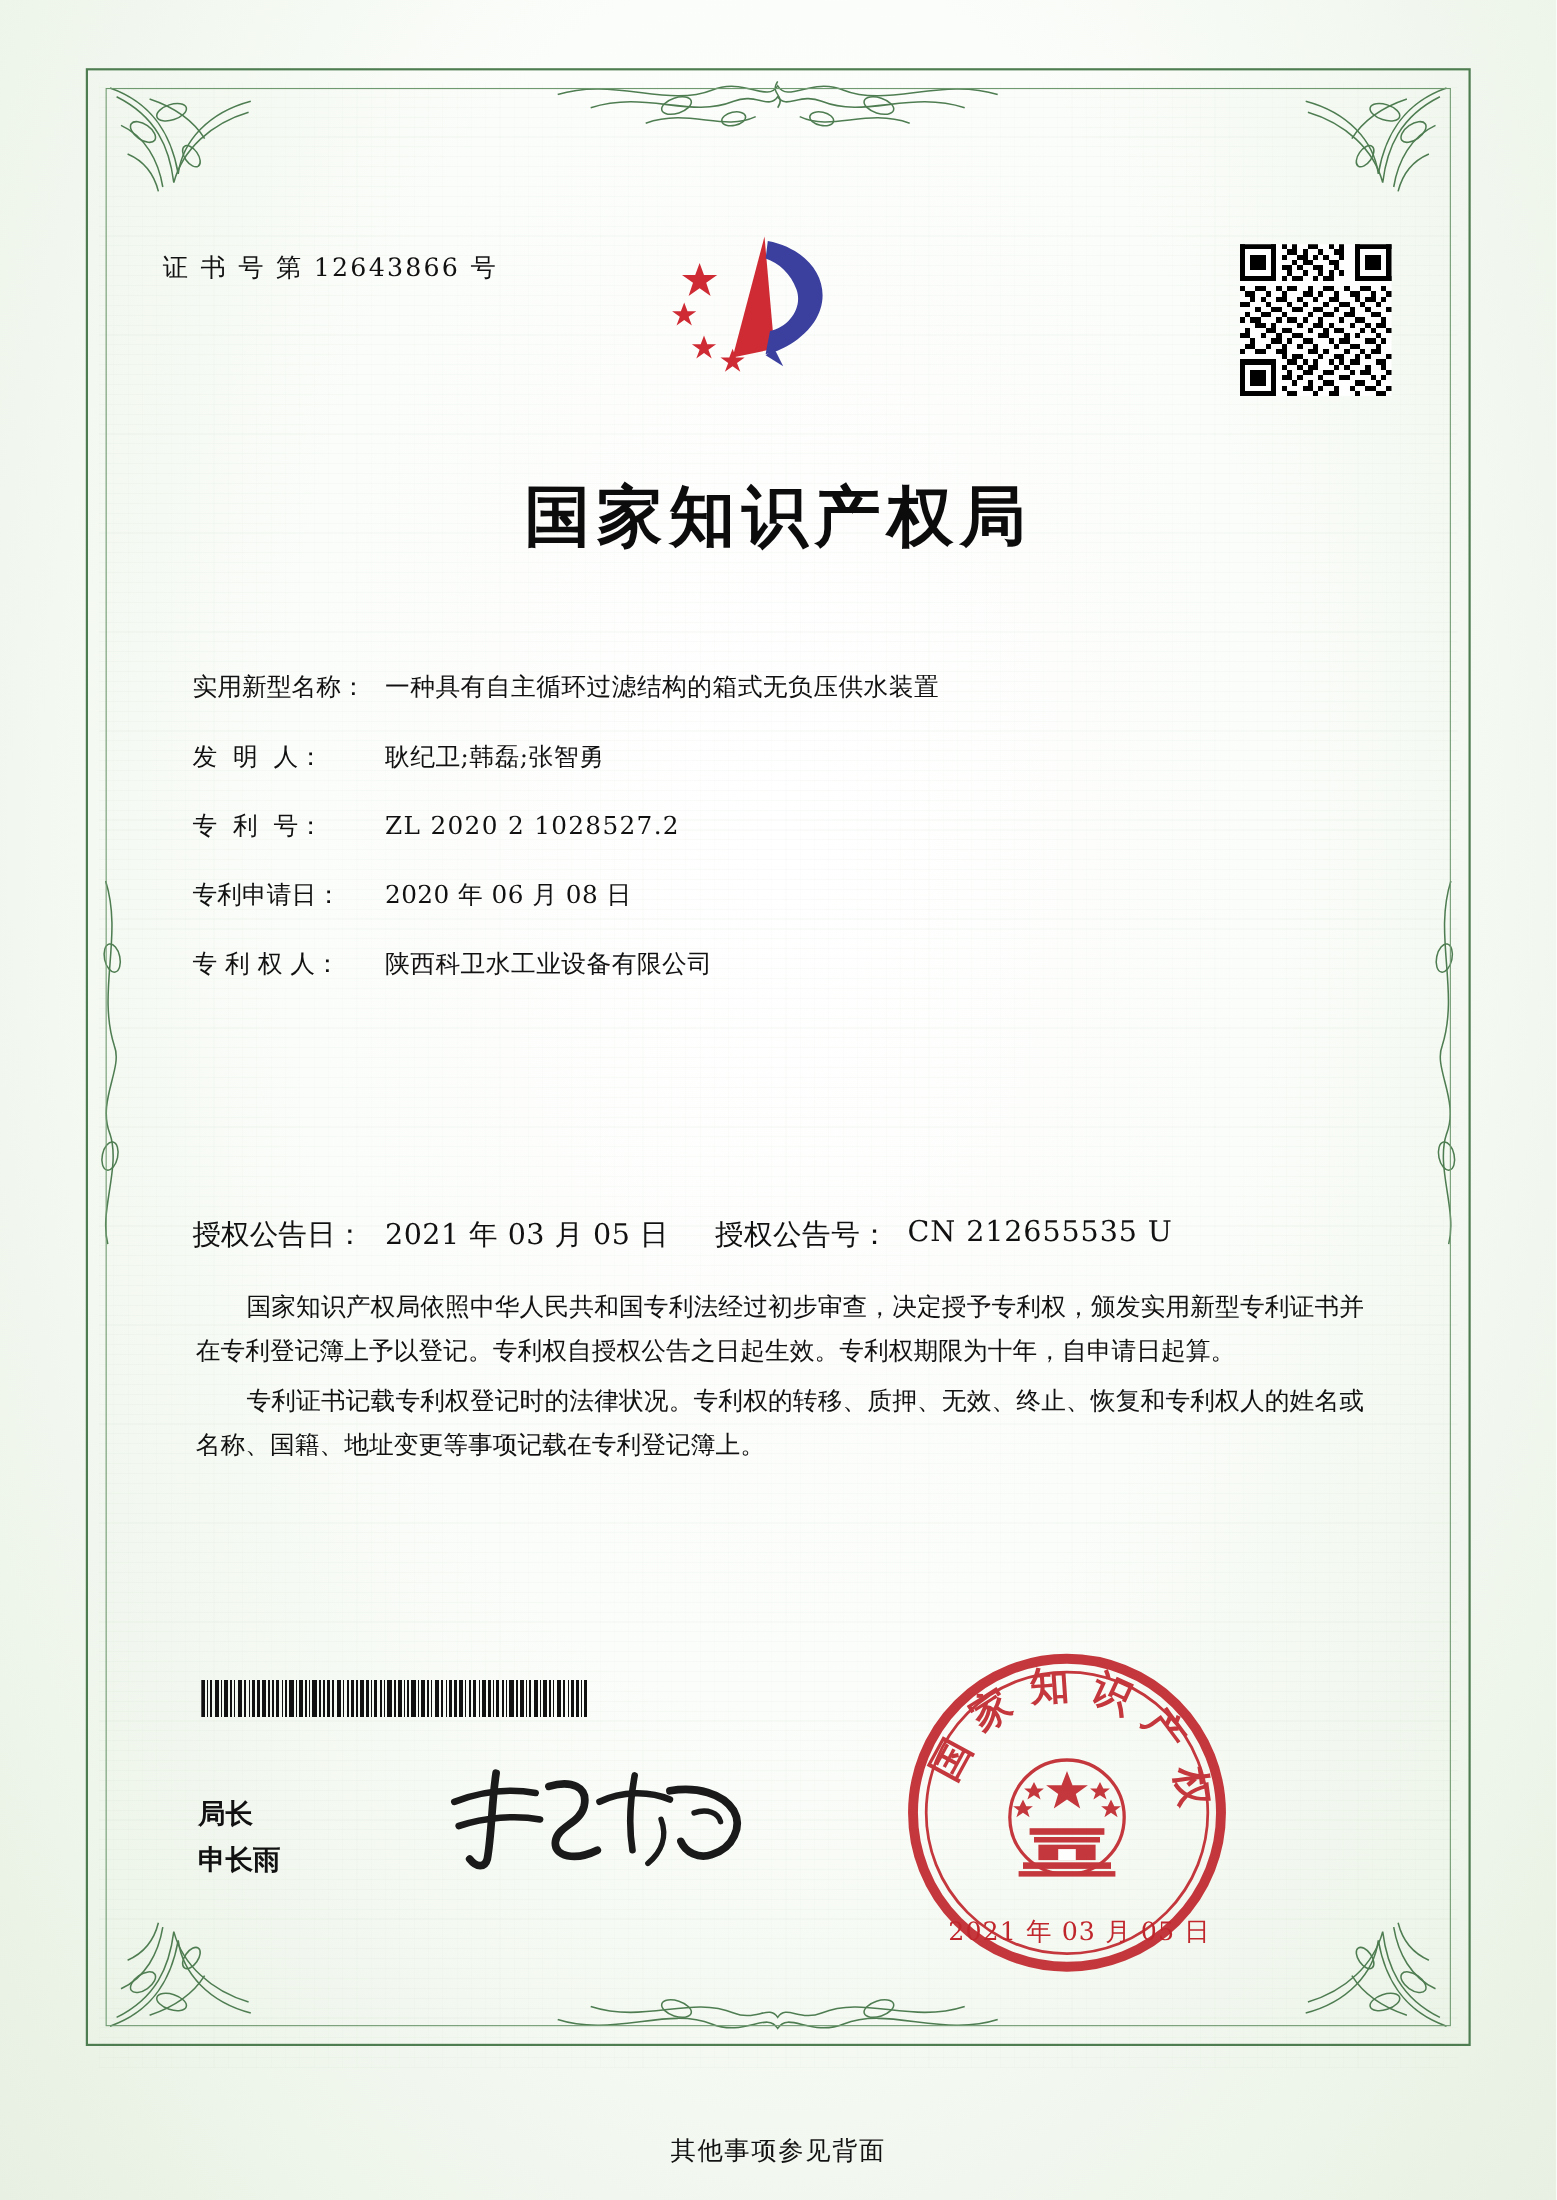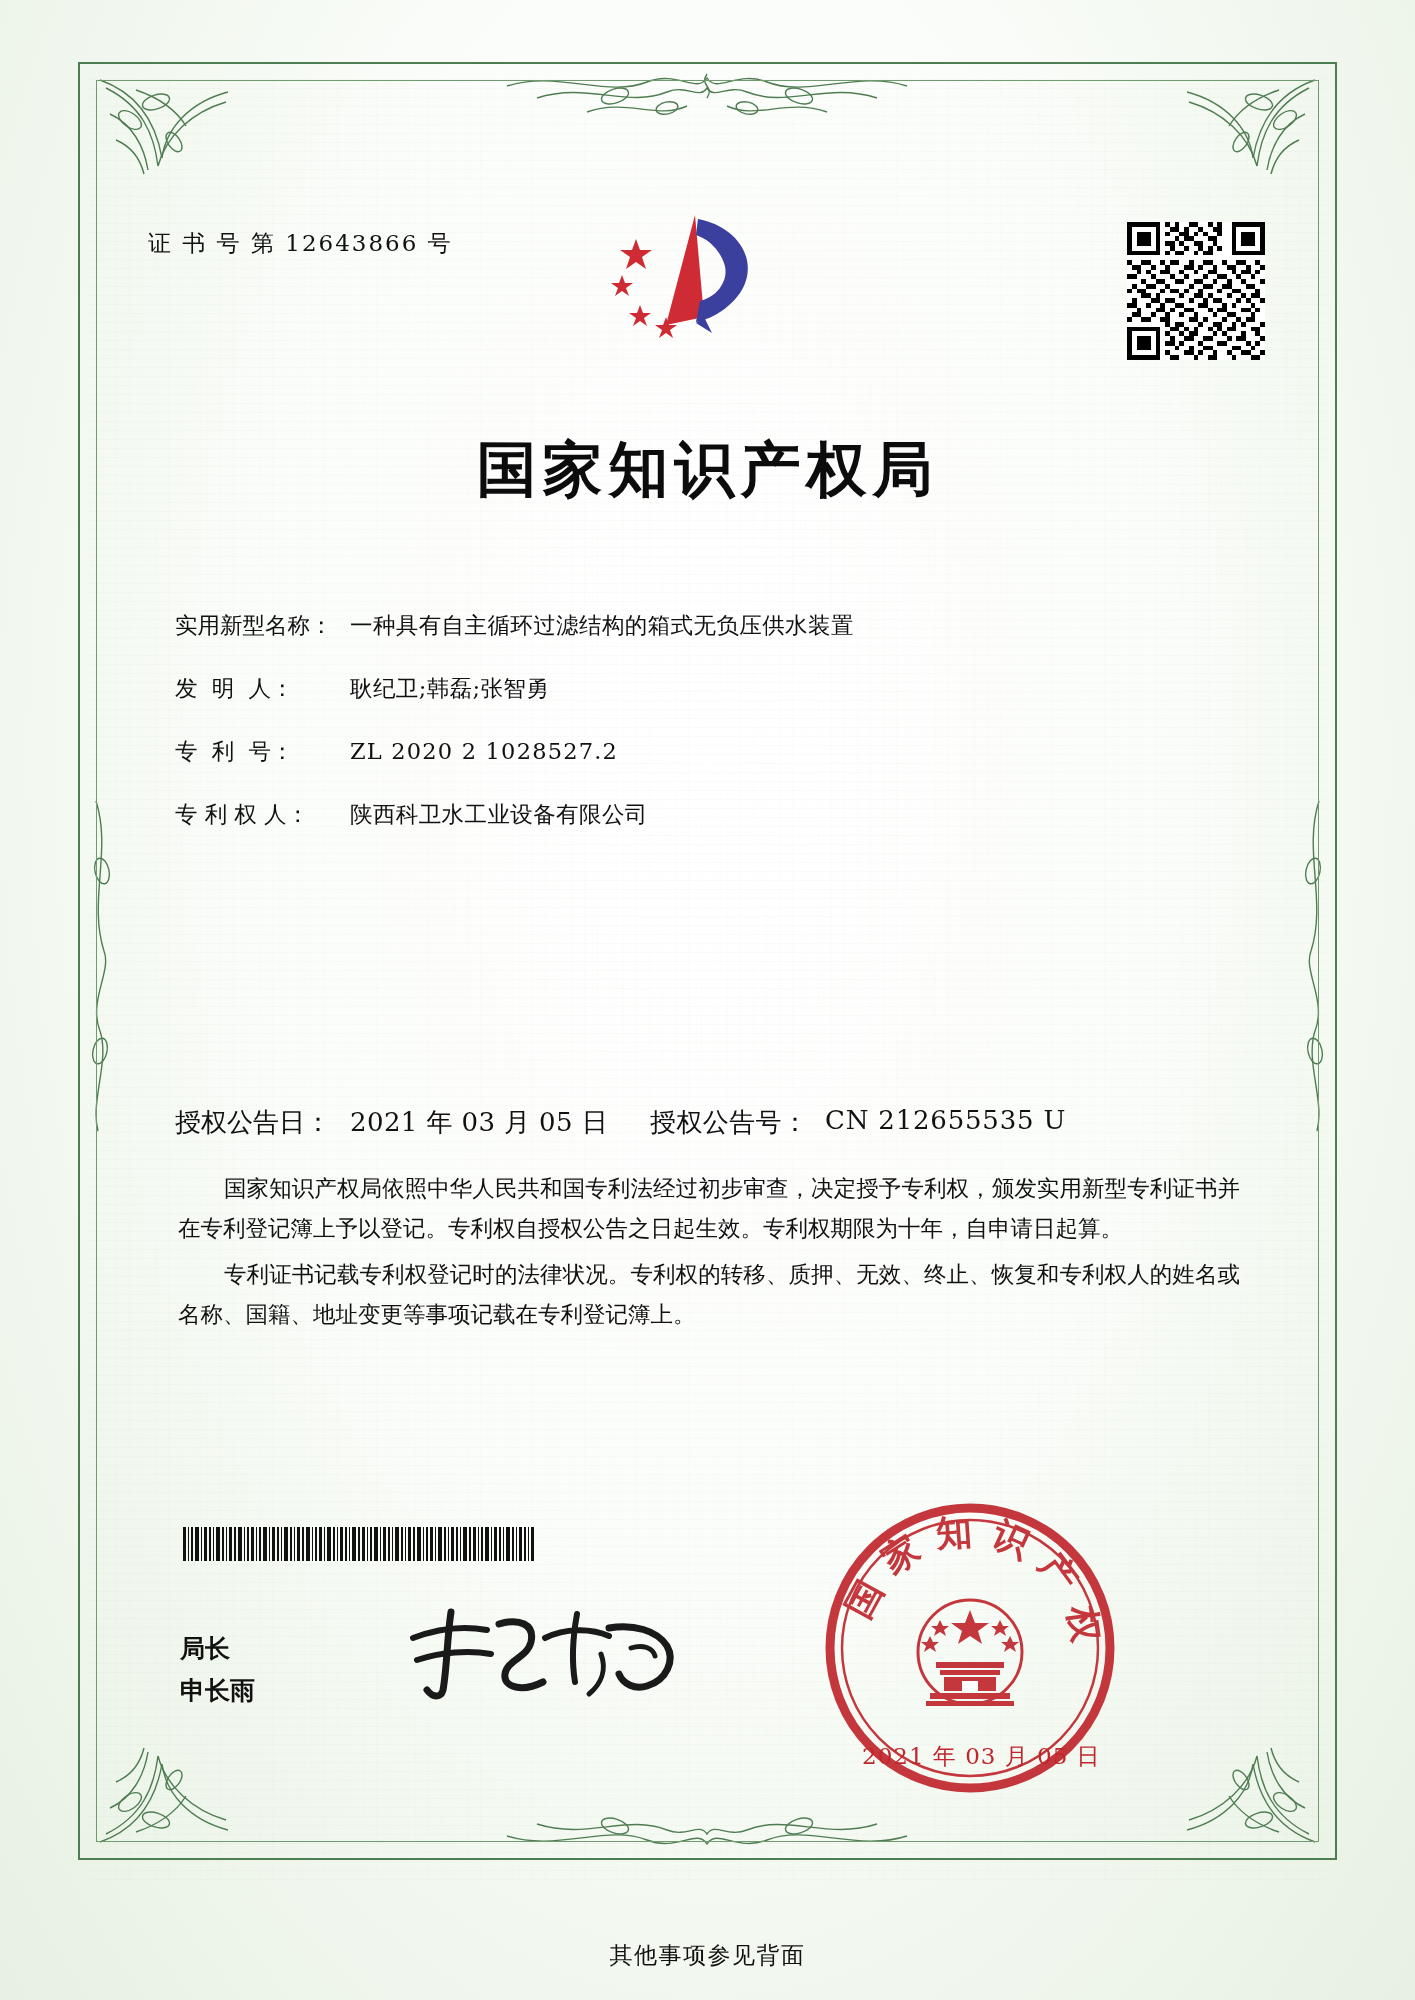--- a/index.html
+++ b/index.html
@@ -536,20 +536,24 @@
     </div>
     <div class="field-row">
       <div class="field-label">发  明  人：</div>
       <div class="field-value">耿纪卫;韩磊;张智勇</div>
     </div>
     <div class="field-row">
       <div class="field-label">专  利  号：</div>
       <div class="field-value mono">ZL 2020 2 1028527.2</div>
     </div>
     <div class="field-row">
+      <div class="field-label">专利申请日：</div>
+      <div class="field-value">2020 年 06 月 08 日</div>
+    </div>
+    <div class="field-row">
       <div class="field-label">专 利 权 人：</div>
       <div class="field-value">陕西科卫水工业设备有限公司</div>
     </div>
   </div>
 
   <div class="announce-row">
     <div class="lbl">授权公告日：</div>
     <div class="val">2021 年 03 月 05 日</div>
     <div class="lbl2">授权公告号：</div>
     <div class="val2">CN 212655535 U</div>

